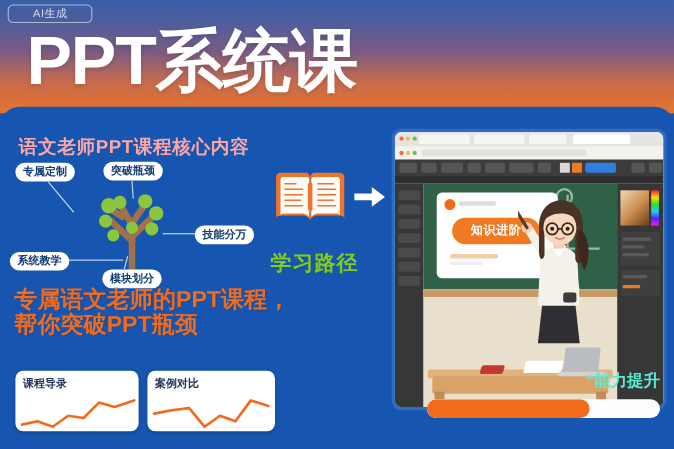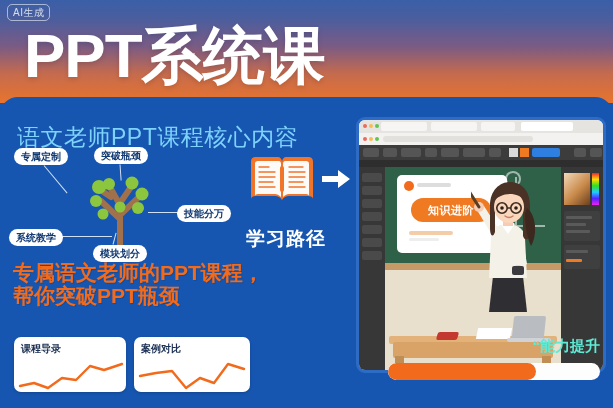--- a/index.html
+++ b/index.html
@@ -13,42 +13,42 @@
 
   
   .header {
     position:absolute; left:0; top:0; width:613px; height:103px;
     background:linear-gradient(180deg,#3A5FA8 0%,#4A5E9E 18%,#7A5B84 45%,#C66B4D 72%,#E8742C 100%);
   }
   .ai-badge {
     position:absolute; left:7px; top:4px;
     border:1px solid rgba(255,255,255,.55);
     border-radius:5px; color:rgba(255,255,255,.78);
-    font-size:10px; padding:1px 5px; letter-spacing:.5px;
+    font-size:10px; padding:1px 22px; letter-spacing:.5px;
     line-height:13px;
   }
   .main-title {
     position:absolute; left:24px; top:8px;
     font-size:62px; font-weight:bold; color:#fff;
     letter-spacing:-1px; line-height:72px;
     text-shadow:0 2px 5px rgba(0,0,0,.13);
     white-space:nowrap;
     margin-top:12px;
   }
 
   
   .panel {
     position:absolute; left:0; top:97px; width:613px; height:311px;
     background:#1656B0; border-radius:18px 18px 0 0;
   }
 
   
   .sec-title {
     position:absolute; left:17px; top:25px;
-    font-size:23px; font-weight:normal; color:#7dd3fc; letter-spacing:.5px;
+    font-size:17px; font-weight:bold; color:#fca5a5; letter-spacing:.5px;
     white-space:nowrap;
   }
 
   .tree-area { position:absolute; left:0; top:48px; width:250px; height:110px; }
 
   .pill {
     position:absolute; background:#fff; color:#123a73;
     font-size:10px; font-weight:bold; border-radius:9px;
     padding:2px 7px; white-space:nowrap; line-height:13px;
   }
@@ -75,21 +75,21 @@
     text-shadow:1px 1px 0 rgba(0,0,0,.10);
   }
 
   
   .book-wrap { position:absolute; left:247px; top:55px; width:70px; height:55px; }
   .arrow {
     position:absolute; left:322px; top:73px; width:28px; height:18px;
   }
   .path-label {
     position:absolute; left:246px; top:129px;
-    font-size:19px; font-weight:bold; color:#ffffff; letter-spacing:1px;
+    font-size:19px; font-weight:bold; color:#84cc16; letter-spacing:1px;
     white-space:nowrap;
   }
 
   
   .app {
     position:absolute; left:356px; top:20px; width:250px; height:256px;
     background:#ece9e4; border:3px solid #2d6bc4; border-radius:9px;
     overflow:hidden;
   }
   .app-chrome { position:absolute; left:0; top:0; width:100%; height:13px; background:#e6e4e0; }

